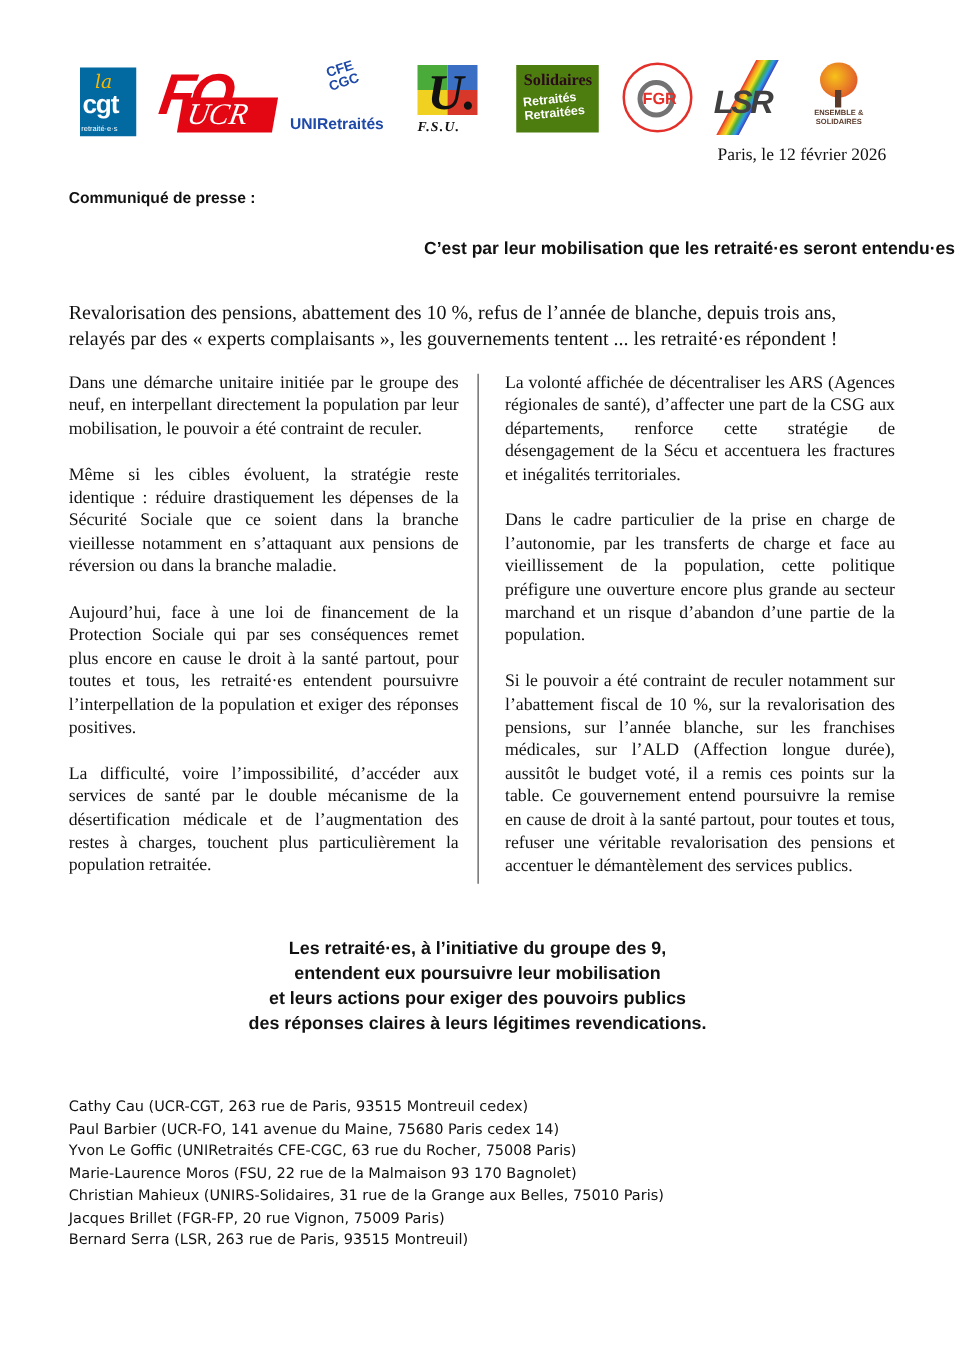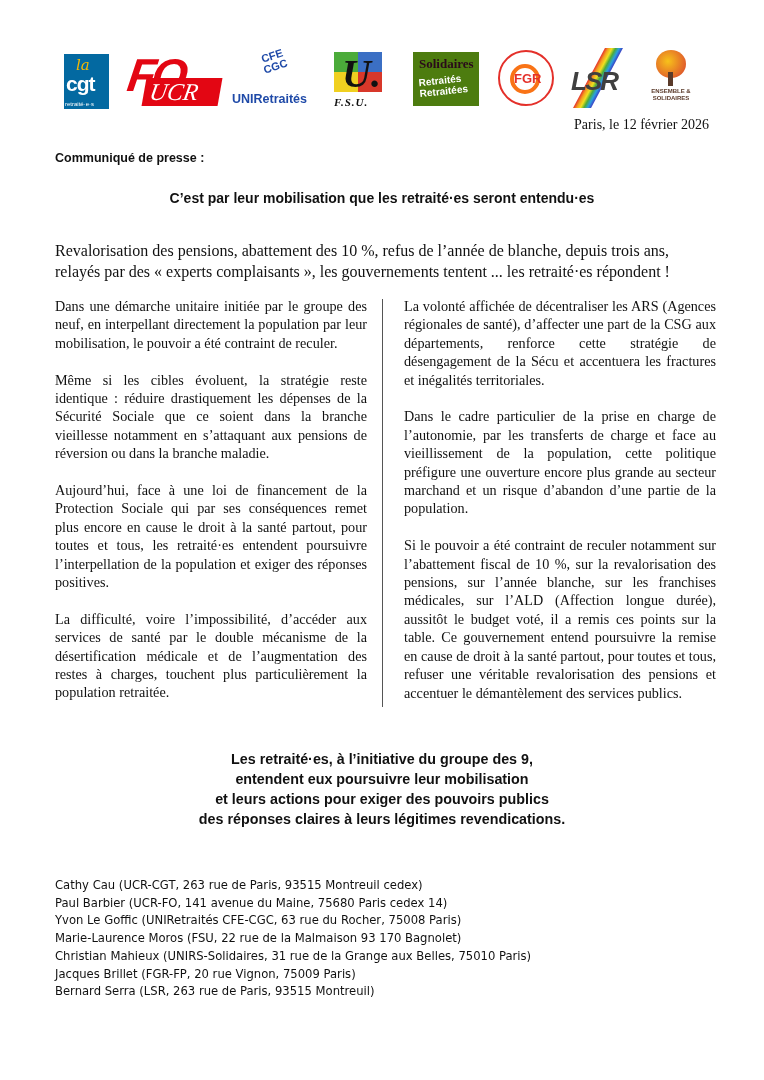--- a/index.html
+++ b/index.html
@@ -31,36 +31,36 @@
   .logo-fsu .b4 { position: absolute; left: 24px; top: 20px; width: 24px; height: 20px; background: #d8382a; }
   .logo-fsu .u { position: absolute; left: 8px; top: -2px; font-family: "Liberation Serif", serif; font-weight: bold; font-style: italic; font-size: 40px; color: #111; }
   .logo-fsu .txt { position: absolute; left: 2px; top: 48px; font-family: "Liberation Serif", serif; font-weight: bold; font-style: italic; font-size: 11px; letter-spacing: 1px; }
 
   .logo-sol { left: 349px; top: 4px; width: 66px; height: 54px; background: #4d7c0f; color: #fff; font-family: "Liberation Sans", sans-serif; }
   .logo-sol .s1 { position: absolute; left: 6px; top: 4px; font-family: "Liberation Serif", serif; font-weight: bold; font-size: 13px; color: #2a0a1a; }
   .logo-sol .s2 { position: absolute; left: 6px; top: 22px; font-weight: bold; font-size: 10px; line-height: 11px; transform: rotate(-6deg); }
 
   .logo-fgr { left: 430px; width: 62px; }
   .logo-fgr .ring { position: absolute; left: 4px; top: 2px; width: 56px; height: 56px; border-radius: 50%; border: 2px solid #e4302a; }
-  .logo-fgr .mid { position: absolute; left: 16px; top: 16px; width: 30px; height: 30px; border-radius: 50%; border: 4px solid #f97316; color: #e4302a; font-family: "Liberation Sans", sans-serif; font-weight: bold; font-size: 13px; text-align: right; line-height: 22px; }
+  .logo-fgr .mid { position: absolute; left: 16px; top: 16px; width: 30px; height: 30px; border-radius: 50%; border: 4px solid #737373; color: #e4302a; font-family: "Liberation Sans", sans-serif; font-weight: bold; font-size: 13px; text-align: right; line-height: 22px; }
 
   .logo-lsr { left: 505px; width: 60px; }
   .logo-lsr .stripes { position: absolute; left: 20px; top: 0; width: 18px; height: 60px; background: linear-gradient(90deg, #e4302a, #f4a020, #f0e020, #4bab3a, #2aa0e0, #3b3fc4); transform: skewX(-28deg); }
   .logo-lsr .txt { position: absolute; left: 2px; top: 18px; font-family: "Liberation Sans", sans-serif; font-weight: bold; font-style: italic; font-size: 26px; color: #404040; letter-spacing: -2px; }
 
   .logo-ens { left: 582px; width: 50px; }
   .logo-ens .tree { position: absolute; left: 10px; top: 2px; width: 30px; height: 28px; border-radius: 50%; background: radial-gradient(circle at 40% 40%, #f7c21a, #e2632a 70%, #c93a1a); }
   .logo-ens .trunk { position: absolute; left: 22px; top: 24px; width: 5px; height: 14px; background: #5a3a2a; }
   .logo-ens .t1 { position: absolute; left: 0; top: 40px; width: 50px; text-align: center; font-family: "Liberation Sans", sans-serif; font-weight: bold; font-size: 6px; color: #5a3a2a; line-height: 7px; }
 
   .date { position: absolute; top: 117px; right: 55px; font-size: 14px; }
 
   .kicker { position: absolute; top: 151px; left: 55px; font-family: "Liberation Sans", sans-serif; font-weight: bold; font-size: 12.5px; }
 
-  .title { position: absolute; top: 190px; left: 0; width: 764px; text-align: center; font-family: "Liberation Sans", sans-serif; font-weight: bold; font-size: 14px; }
+  .title { position: absolute; top: 190px; left: 0; width: 764px; text-align: right; font-family: "Liberation Sans", sans-serif; font-weight: bold; font-size: 14px; }
 
   .lead { position: absolute; top: 240px; left: 55px; width: 655px; font-size: 16px; line-height: 21px; }
 
   .col { position: absolute; top: 297px; width: 312px; font-size: 14.2px; line-height: 18.4px; text-align: justify; }
   .col p { margin-bottom: 18.4px; }
   .col-left { left: 55px; }
   .col-right { left: 404px; }
   .col-divider { position: absolute; left: 382px; top: 299px; width: 1px; height: 408px; background: #555; }
 
   .callout { position: absolute; top: 749px; left: 0; width: 764px; text-align: center; font-family: "Liberation Sans", sans-serif; font-weight: bold; font-size: 14.3px; line-height: 20px; }

